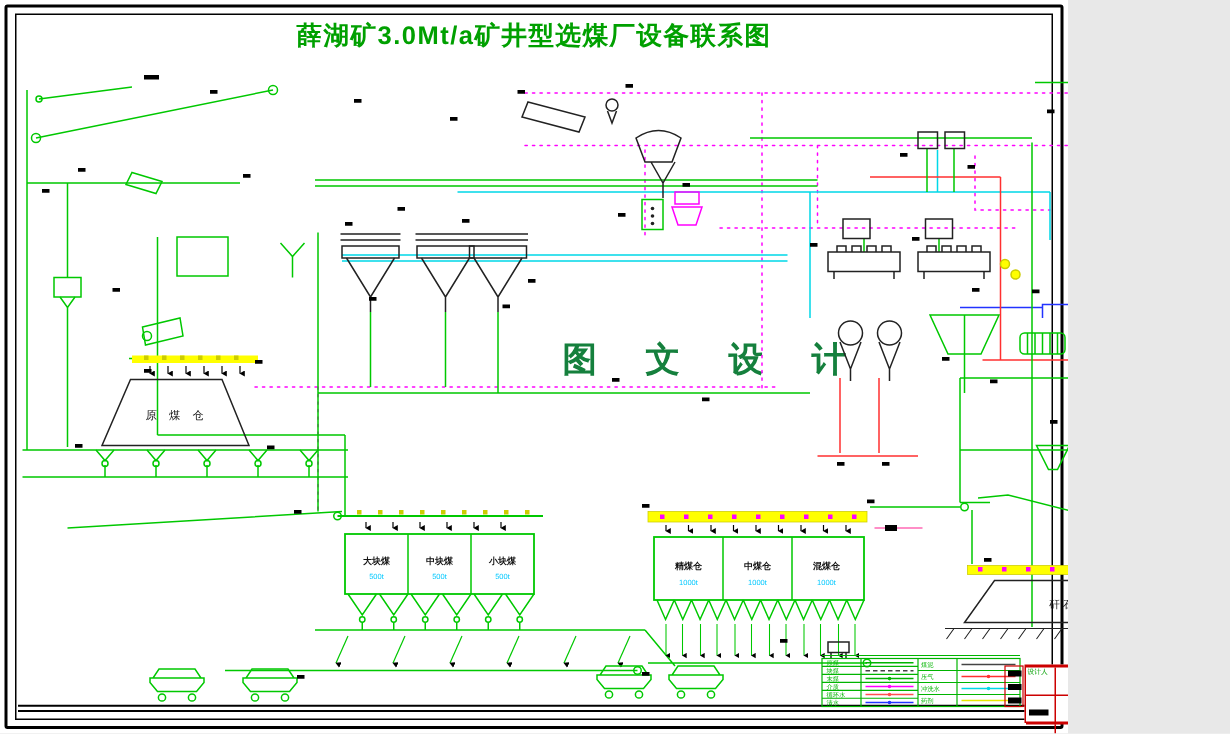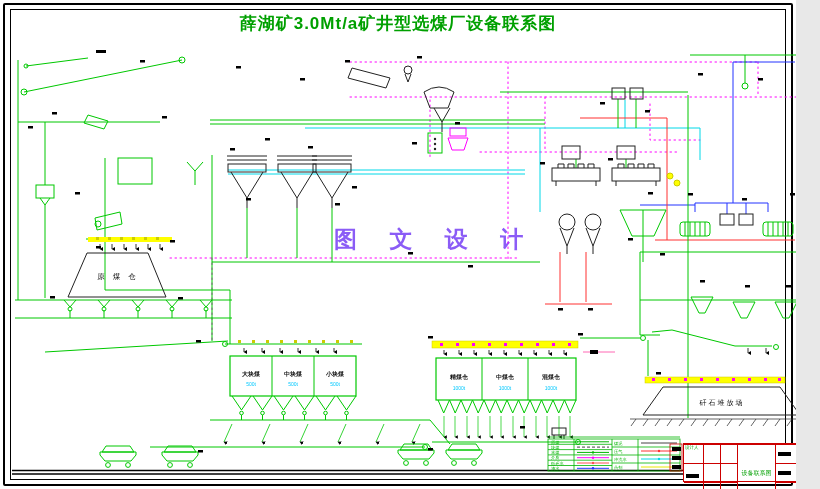--- a/index.html
+++ b/index.html
@@ -1,23 +1,23 @@
 <!DOCTYPE html>
 <html><head>
 <meta charset="utf-8">
 <style>
   html,body{margin:0;padding:0;background:#e8e8e8;}
-  .canvas{position:relative;width:796px;height:489px;background:#ffffff;overflow:hidden;
+  .canvas{position:relative;width:712px;height:489px;background:#ffffff;overflow:hidden;
           font-family:"Liberation Sans",sans-serif;}
   .frame-outer{position:absolute;left:3px;top:3px;right:3px;bottom:3px;border:2px solid #000;border-radius:2px;}
   .frame-inner{position:absolute;left:10px;top:9px;right:10px;bottom:9px;border:1px solid #000;}
   .dwg-title{position:absolute;left:0;top:12px;width:100%;text-align:center;
              color:#00a000;font-weight:bold;font-size:17px;letter-spacing:1px;}
-  .watermark{position:absolute;left:334px;top:224px;color:#8b5cf6;font-size:23px;
-             font-weight:600;letter-spacing:13px;white-space:nowrap;}
+  .watermark{position:absolute;left:334px;top:224px;color:#15803d;font-size:23px;
+             font-weight:600;letter-spacing:13px;white-space:nowrap;padding-left:41px;}
   svg{position:absolute;left:0;top:0;font-family:"Liberation Sans",sans-serif;}
   
   .tblock{position:absolute;left:683px;top:443px;width:129px;height:39px;border:1px solid #cc0000;
           background:#fff;box-sizing:border-box;display:flex;flex-direction:column;}
   .tb-title{height:9px;border-bottom:1px solid #cc0000;color:#00a000;font-size:5.5px;
             line-height:9px;text-align:center;white-space:nowrap;overflow:hidden;}
   .tb-body{flex:1;display:flex;}
   .tb-colA{width:54px;display:grid;grid-template-columns:20px 17px 17px;grid-template-rows:1fr 1fr 1fr;}
   .tb-colA>div{border-right:1px solid #cc0000;border-bottom:1px solid #cc0000;position:relative;}
   .tb-colB{width:37px;border-right:1px solid #cc0000;color:#00a000;font-size:6px;

